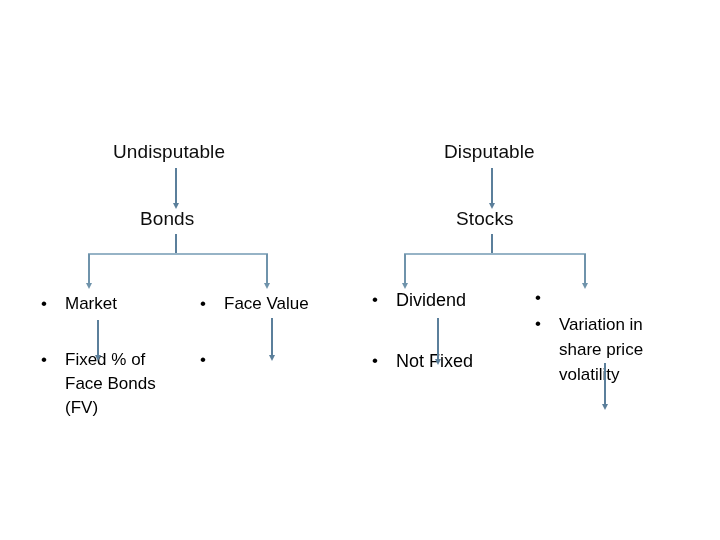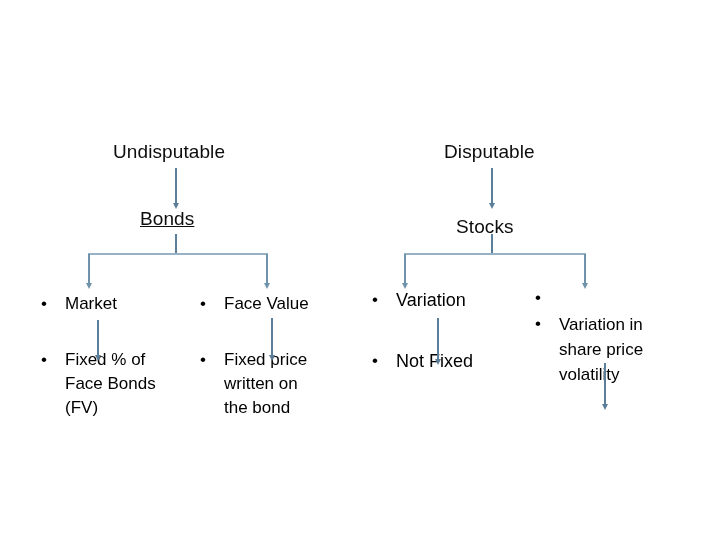--- a/index.html
+++ b/index.html
@@ -29,22 +29,22 @@
     position: absolute;
     font-size: 19px;
     line-height: 22px;
     color: #0d0d0d;
     white-space: nowrap;
     letter-spacing: .1px;
   }
 
   #undisputable-label { left: 113px; top: 141px; }
   #disputable-label   { left: 444px; top: 141px; text-align: center; }
-  #bonds-label        { left: 140px; top: 208px; text-decoration: underline; }
-  #stocks-label       { left: 456px; top: 216px; text-align: center; }
+  #bonds-label        { left: 140px; top: 208px; }
+  #stocks-label       { left: 456px; top: 208px; text-align: center; }
 
   
   .v-arrow {
     position: absolute;
     width: 2px;
     background: #5b7f9b;
   }
   .v-arrow::after {
     content: "";
     position: absolute;
@@ -188,31 +188,28 @@
   <div class="v-arrow" id="arrow-col1"></div>
 
   <div class="column" id="col-facevalue">
     <div class="bullet-item">
       <span class="dot">•</span>
       <span class="txt">Face Value</span>
     </div>
     <div class="gap"></div>
     <div class="bullet-item">
       <span class="dot">•</span>
-      <span class="txt">Fixed price
-written on
-the bond</span>
     </div>
   </div>
   <div class="v-arrow" id="arrow-col2"></div>
 
   <div class="column" id="col-dividend">
     <div class="bullet-item">
       <span class="dot">•</span>
-      <span class="txt">Variation</span>
+      <span class="txt">Dividend</span>
     </div>
     <div class="gap"></div>
     <div class="bullet-item">
       <span class="dot">•</span>
       <span class="txt">Not Fixed</span>
     </div>
   </div>
   <div class="v-arrow" id="arrow-col3"></div>
 
   <div class="column" id="col-mps">

